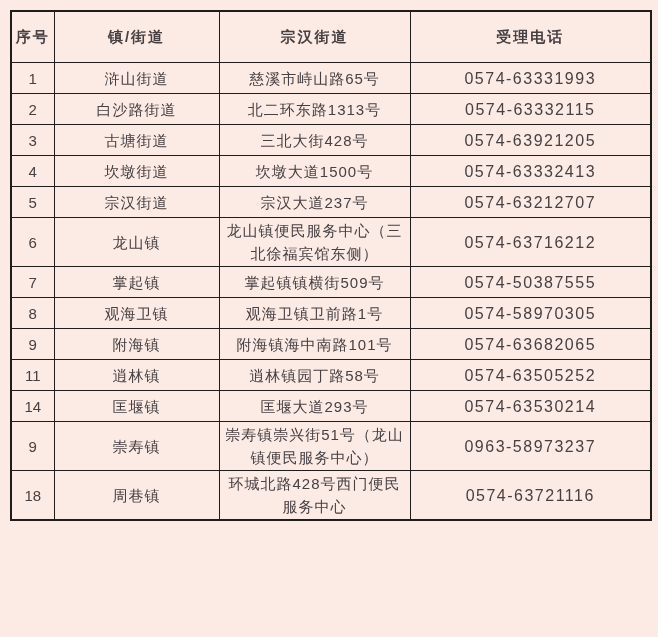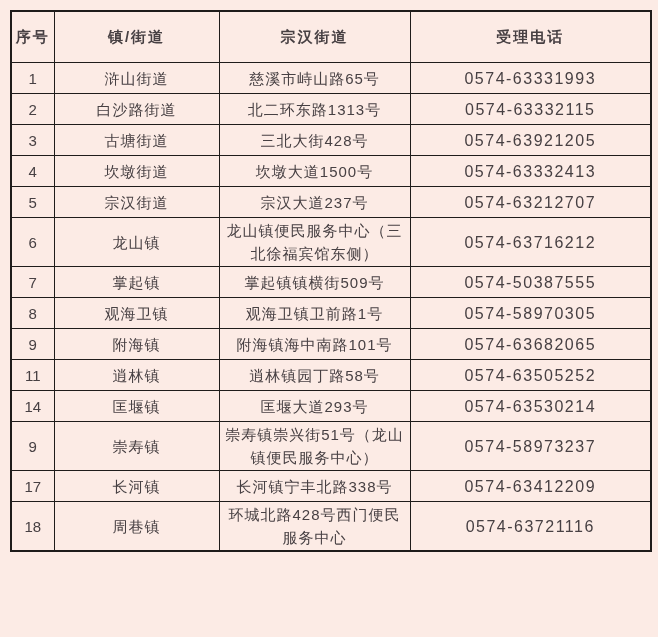--- a/index.html
+++ b/index.html
@@ -145,27 +145,21 @@
         <tr>
           <td class="col-index">14</td>
           <td class="col-town">匡堰镇</td>
           <td class="col-address">匡堰大道293号</td>
           <td class="col-phone">0574-63530214</td>
         </tr>
         <tr>
           <td class="col-index">9</td>
           <td class="col-town">崇寿镇</td>
           <td class="col-address">崇寿镇崇兴街51号（龙山镇便民服务中心）</td>
-          <td class="col-phone">0574-58973237</td>
-        </tr>
-        <tr>
-          <td class="col-index">17</td>
-          <td class="col-town">长河镇</td>
-          <td class="col-address">长河镇宁丰北路338号</td>
-          <td class="col-phone">0574-63412209</td>
+          <td class="col-phone">0963-58973237</td>
         </tr>
         <tr>
           <td class="col-index">18</td>
           <td class="col-town">周巷镇</td>
           <td class="col-address">环城北路428号西门便民服务中心</td>
           <td class="col-phone">0574-63721116</td>
         </tr>
       </tbody>
   </table>
 </div>

